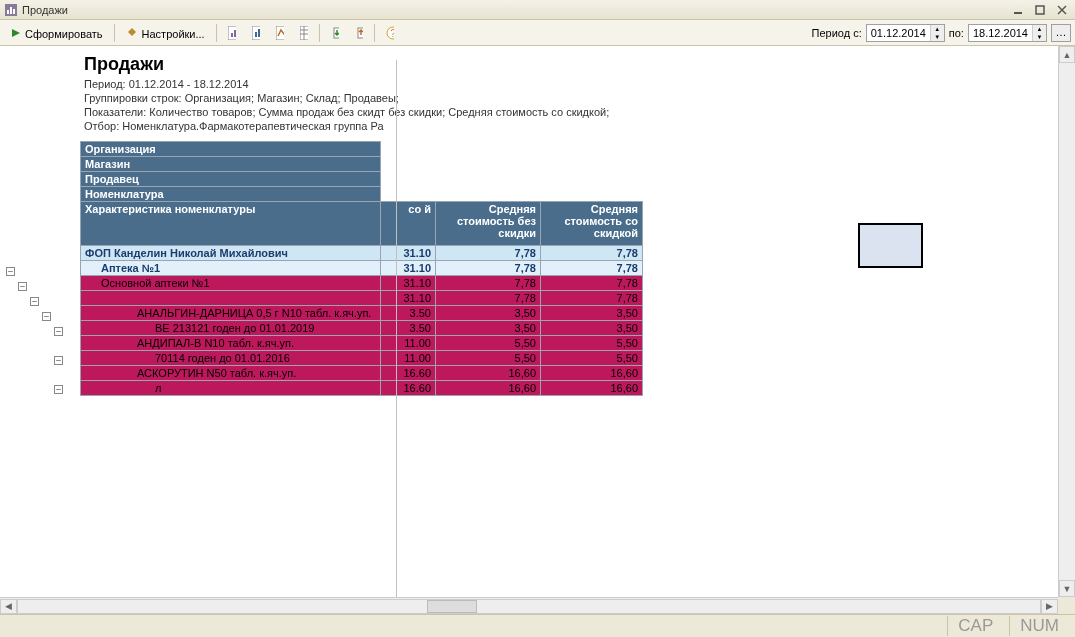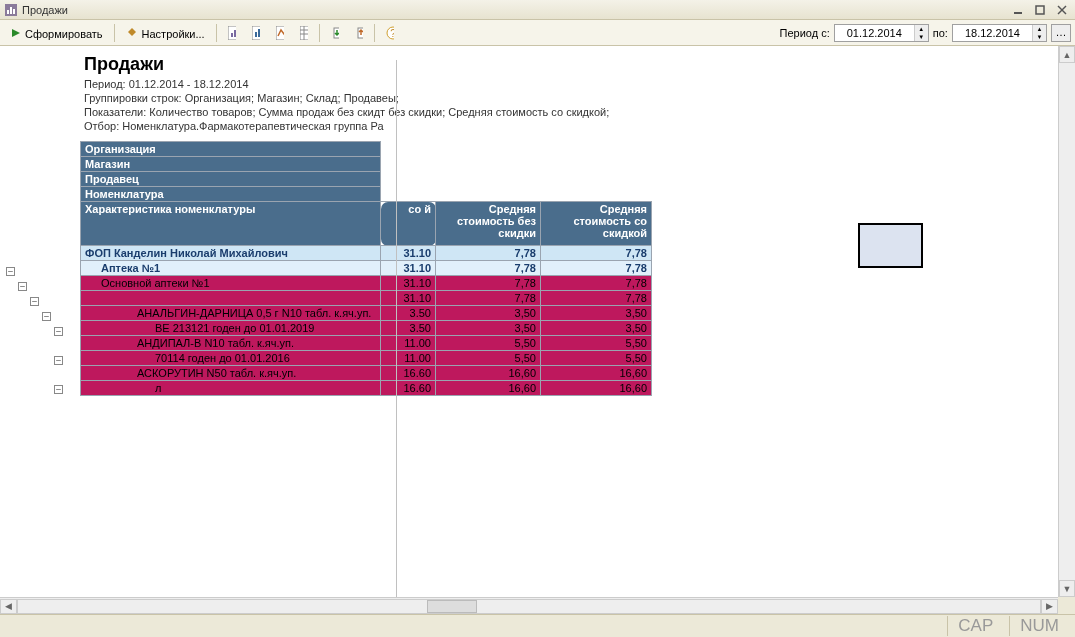--- a/index.html
+++ b/index.html
@@ -43,21 +43,21 @@
     border-radius: 2px;
     cursor: pointer;
     height: 20px;
   }
   .toolbar .sep { width:1px; height:18px; background:#c9c3a8; margin:0 2px; }
   .toolbtn { width:22px; }
   .toolbar .right { margin-left:auto; display:flex; align-items:center; gap:4px; }
   .datefield {
     display:flex; align-items:center; background:#fff; border:1px solid #a0a0a0; height:18px;
   }
-  .datefield span { padding:0 12px;text-align:right; }
+  .datefield span { padding:0 4px;text-align:right; }
   .datefield .spin { width:14px; display:flex; flex-direction:column; }
   .datefield .spin div { height:8px; font-size:6px; text-align:center; border-left:1px solid #ccc; background:#eee; line-height:8px; cursor:pointer;}
   .ellipsis { width:20px; height:18px; border:1px solid #a0a0a0; background:#eee; text-align:center; line-height:14px; cursor:pointer;}
   .workarea {
     position:absolute; top:46px; left:0; right:0; bottom:40px;
     background:#fff;
     display:flex;
     overflow:hidden;
   }
   .gutter { width:80px; flex-shrink:0; background:#fff; position:relative; border-right:0; }
@@ -66,21 +66,21 @@
   .tree .box { display:inline-flex; width:9px; height:9px; border:1px solid #888; font-size:9px; line-height:7px; justify-content:center; align-items:center; background:#fff; cursor:pointer;}
   .content { flex:1; padding:6px 0 0 0; overflow:visible; position:relative; }
   .report-title { font-size:18px; font-weight:bold; padding:2px 4px; }
   .meta { font-size:11px; color:#333; padding:0 4px; line-height:14px; }
   .grid { margin-top:8px; border-collapse:collapse; }
   .grid th, .grid td { border:1px solid #9aa4b0; font-size:11px; padding:1px 4px; }
   .grid .hdr { background:#4a6d8c; color:#fff; font-weight:bold; text-align:left; }
   .grid .hdr-wide { width:300px; }
   .grid .num { text-align:right; width:55px; }
   .grid .num2 { text-align:right; width:105px; }
-  .grid .num3 { text-align:right; width:111px; }
+  .grid .num3 { text-align:right; width:102px; }
   .row-l0 td { background:#cfe6f5; color:#1a3d6d; font-weight:bold; }
   .row-l1 td { background:#e1f0fb; color:#1a3d6d; font-weight:bold; }
   .row-l2 td { background:#be185d; }
   .indent1 { padding-left:20px !important; }
   .indent3 { padding-left:56px !important; }
   .indent4 { padding-left:74px !important; }
   .vscroll { position:absolute; right:0; top:0; bottom:0; width:17px; background:#eee; border-left:1px solid #ccc; }
   .vscroll .arrow{ height:17px; background:#eee; display:flex; align-items:center; justify-content:center; color:#666; font-size:9px; border:1px solid #ccc;}
   .hscroll {
     position:absolute; left:0; right:17px; bottom:23px; height:17px;
@@ -255,21 +255,21 @@
             <th class="hdr hdr-wide">Магазин</th>
           </tr>
       <tr>
             <th class="hdr hdr-wide">Продавец</th>
           </tr>
       <tr>
             <th class="hdr hdr-wide">Номенклатура</th>
           </tr>
       <tr>
         <th class="hdr hdr-wide" style="height:44px; vertical-align:top;margin-top:33px;">Характеристика номенклатуры</th>
-        <th class="hdr num" style="vertical-align:top;border-radius:7px;"> со й</th>
+        <th class="hdr num" style="vertical-align:top;"> со й</th>
         <th class="hdr num2" style="vertical-align:top;">Средняя стоимость без скидки</th>
         <th class="hdr num3" style="vertical-align:top;">Средняя стоимость со скидкой</th>
       </tr>
       </tbody>
         <tbody id="rows">
           <tr class="row-l0">
             <td class="hdr-wide">ФОП Канделин Николай Михайлович</td>
             <td class="num">31.10</td>
             <td class="num2">7,78</td>
             <td class="num3">7,78</td>

